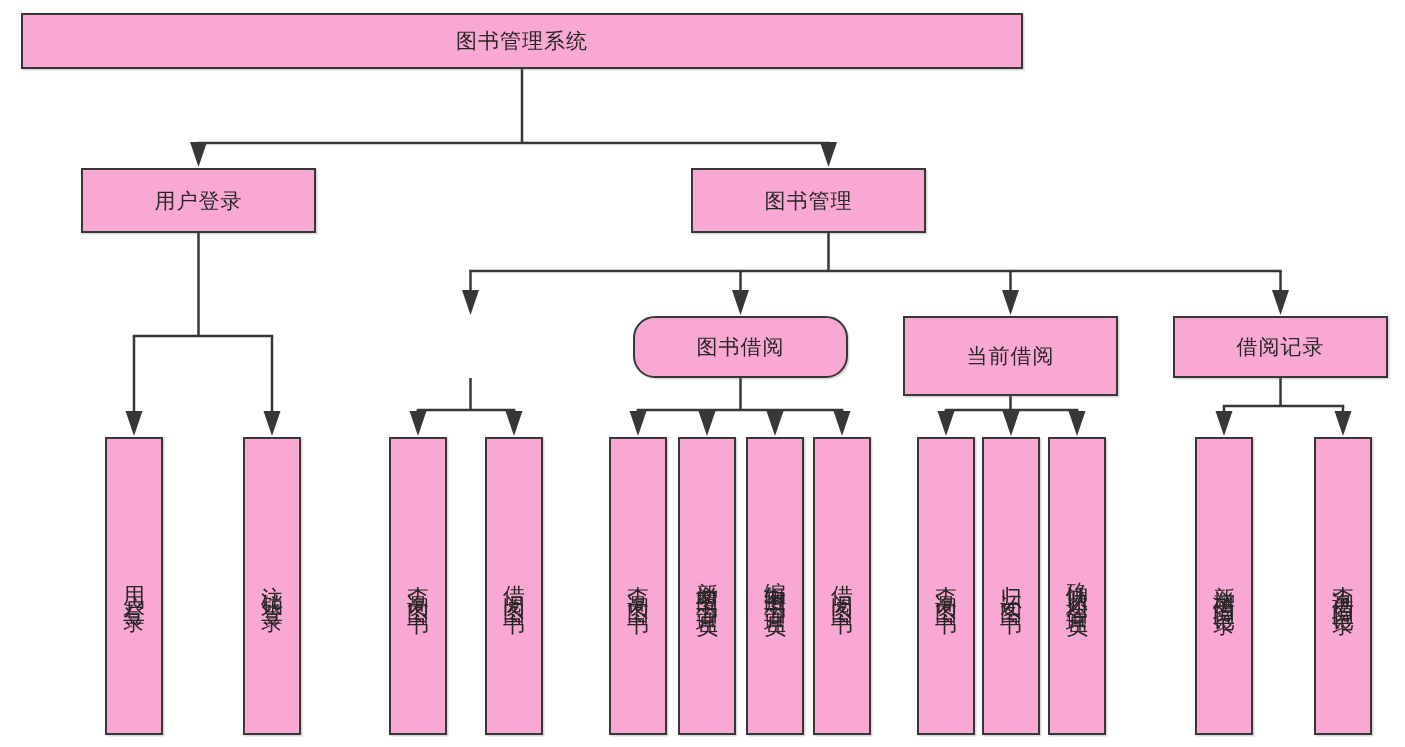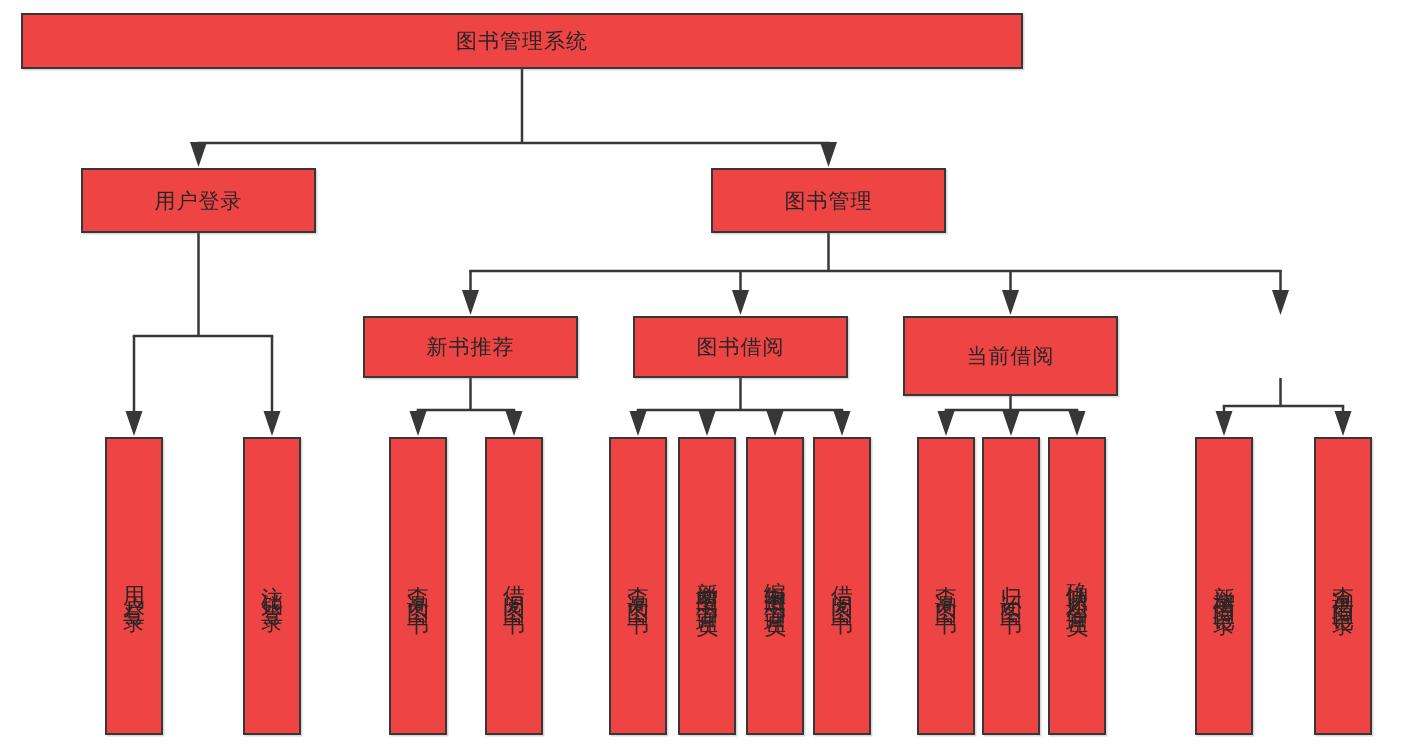--- a/index.html
+++ b/index.html
@@ -17,21 +17,21 @@
   }
   #wires {
     position: absolute;
     left: 0;
     top: 0;
     pointer-events: none;
   }
   .node {
     position: absolute;
     box-sizing: border-box;
-    background: #ef4444;
+    background: #f9a8d4;
     border: 2.5px solid #373737;
     display: flex;
     align-items: center;
     justify-content: center;
     box-shadow: 1.5px 1.5px 0 rgba(120,120,120,0.28);
   }
   .node .lbl {
     color: #262626;
     white-space: nowrap;
   }
@@ -113,31 +113,31 @@
       <polygon points="1215.5,411 1232.5,411 1224,436" fill="#373737"></polygon>
       <line x1="1343" y1="406" x2="1343" y2="415" stroke="#373737" stroke-width="2.5"></line>
       <polygon points="1334.5,411 1351.5,411 1343,436" fill="#373737"></polygon>
     </svg>
 <div class="node h" style="left: 21px; top: 13px; width: 1002px; height: 56px;">
       <span class="lbl">图书管理系统</span>
     </div>
     <div class="node h" style="left: 81px; top: 168px; width: 235px; height: 65px;">
       <span class="lbl">用户登录</span>
     </div>
-    <div class="node h" style="left: 711px; top: 168px; width: 235px; height: 65px;">
+    <div class="node h" style="left: 691px; top: 168px; width: 235px; height: 65px;">
       <span class="lbl">图书管理</span>
     </div>
-    <div class="node h" style="left: 363px; top: 316px; width: 215px; height: 62px;">
-      <span class="lbl">新书推荐</span>
-    </div>
-    <div class="node h" style="left: 633px; top: 316px; width: 215px; height: 62px;">
+    <div class="node h" style="left: 633px; top: 316px; width: 215px; height: 62px; border-radius: 22px;">
       <span class="lbl">图书借阅</span>
     </div>
     <div class="node h" style="left: 903px; top: 316px; width: 215px; height: 80px;">
       <span class="lbl">当前借阅</span>
+    </div>
+    <div class="node h" style="left: 1173px; top: 316px; width: 215px; height: 62px;">
+      <span class="lbl">借阅记录</span>
     </div>
     <div class="node v" style="left: 105px; top: 437px; width: 58px; height: 298px;">
       <span class="lbl" style="letter-spacing: 9px;">用户登录</span>
     </div>
     <div class="node v" style="left: 243px; top: 437px; width: 58px; height: 298px;">
       <span class="lbl" style="letter-spacing: 9px;">注销登录</span>
     </div>
     <div class="node v" style="left: 389px; top: 437px; width: 58px; height: 298px;">
       <span class="lbl" style="letter-spacing: 9px;">查询图书</span>
     </div>

